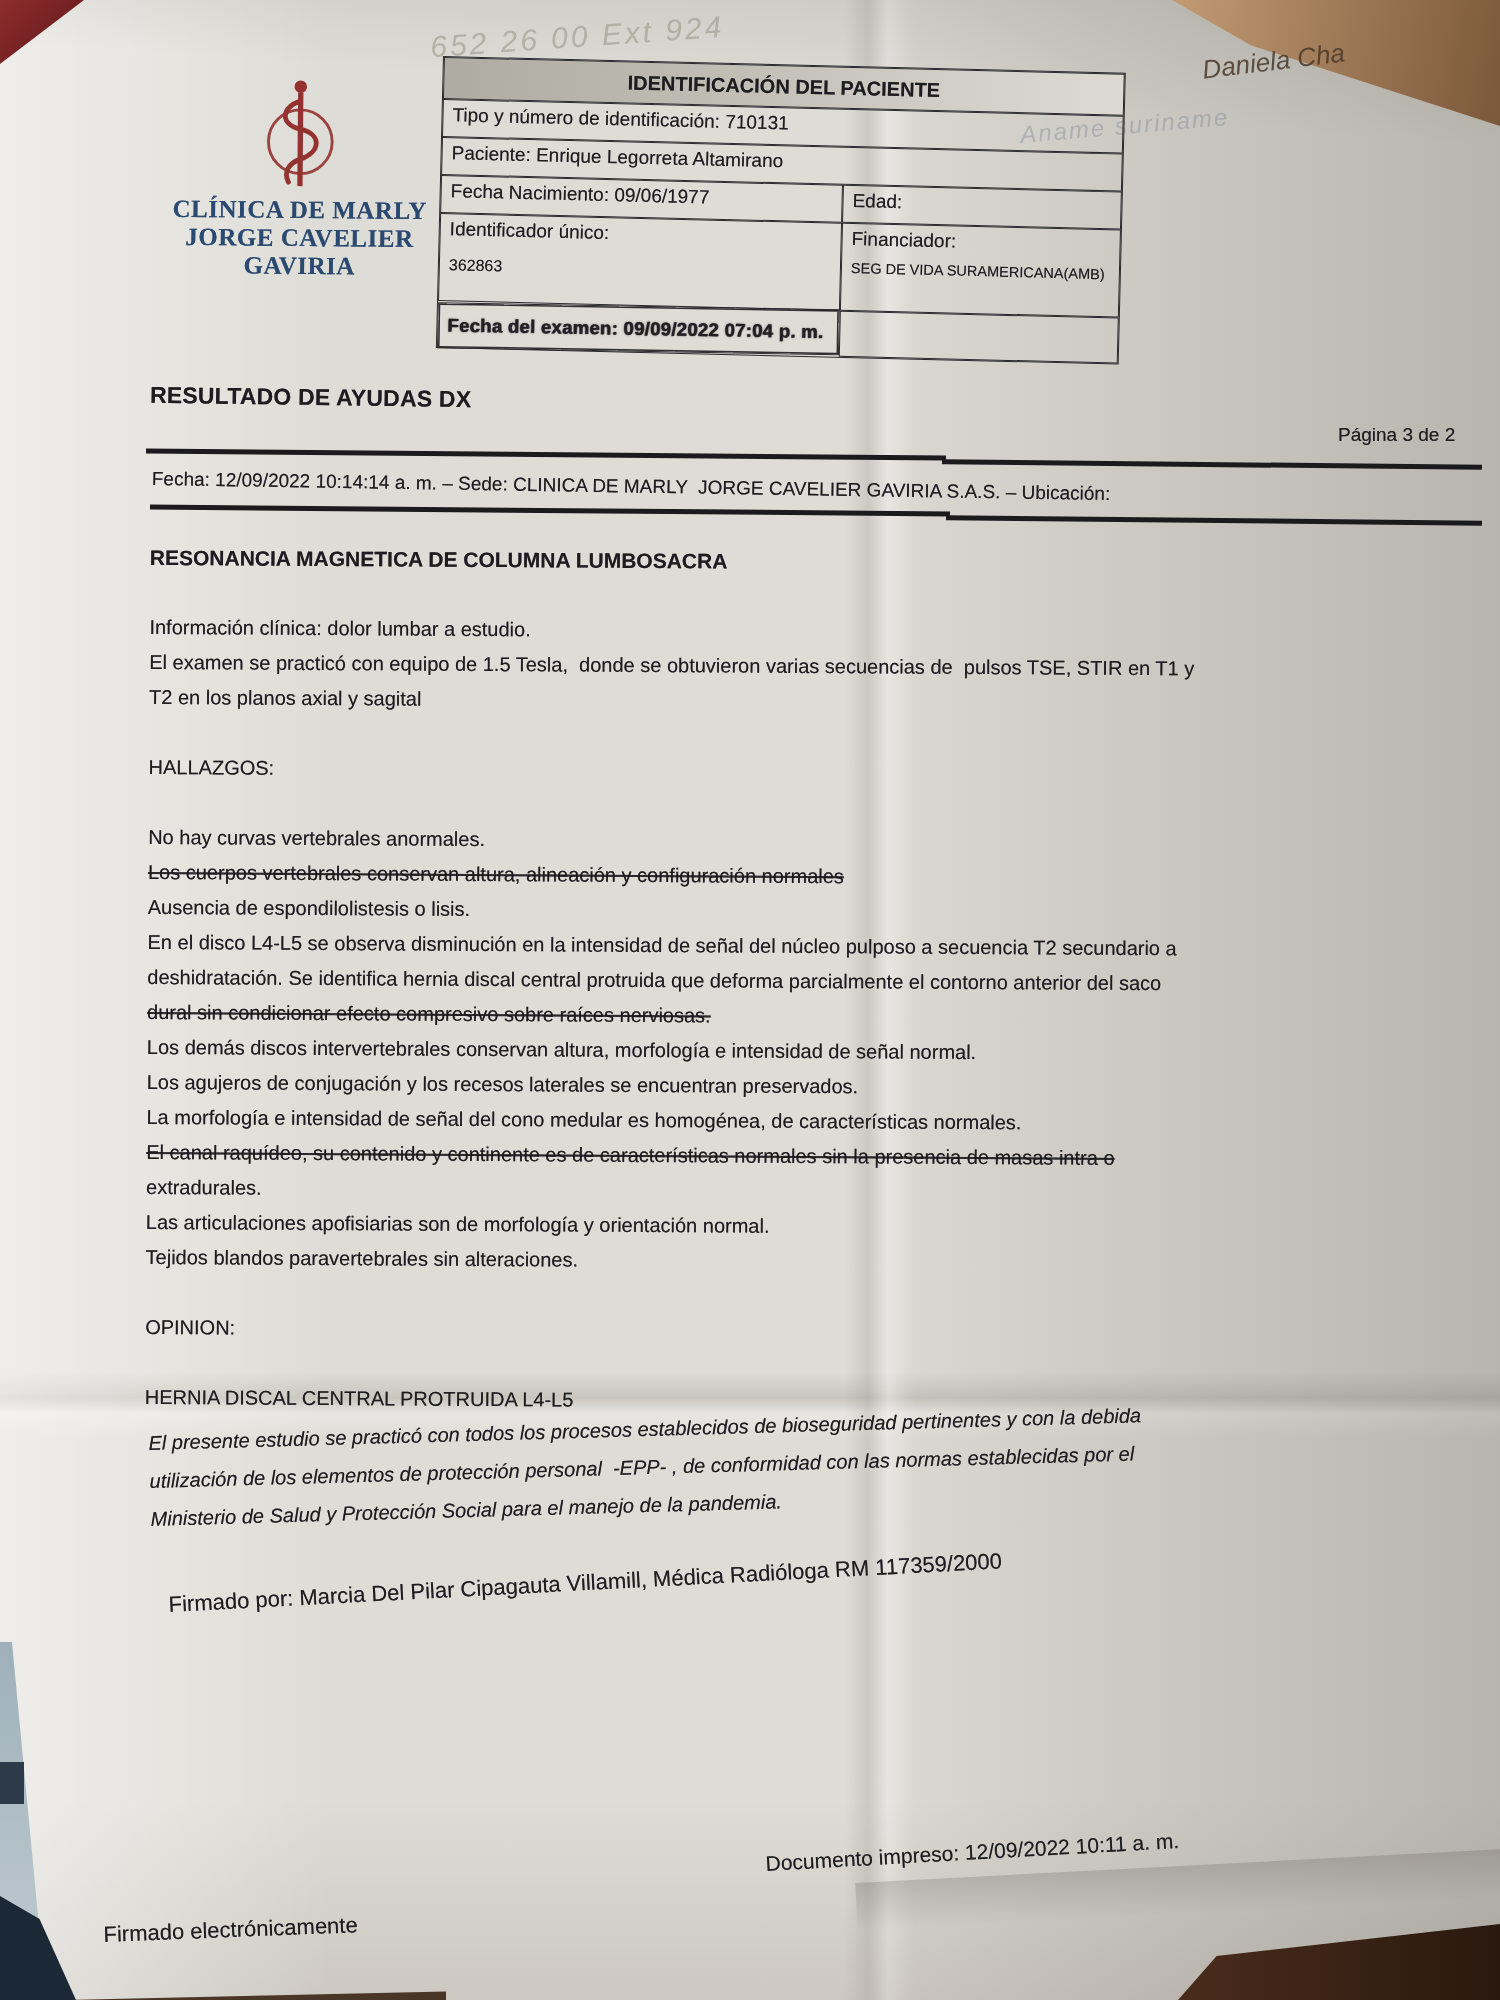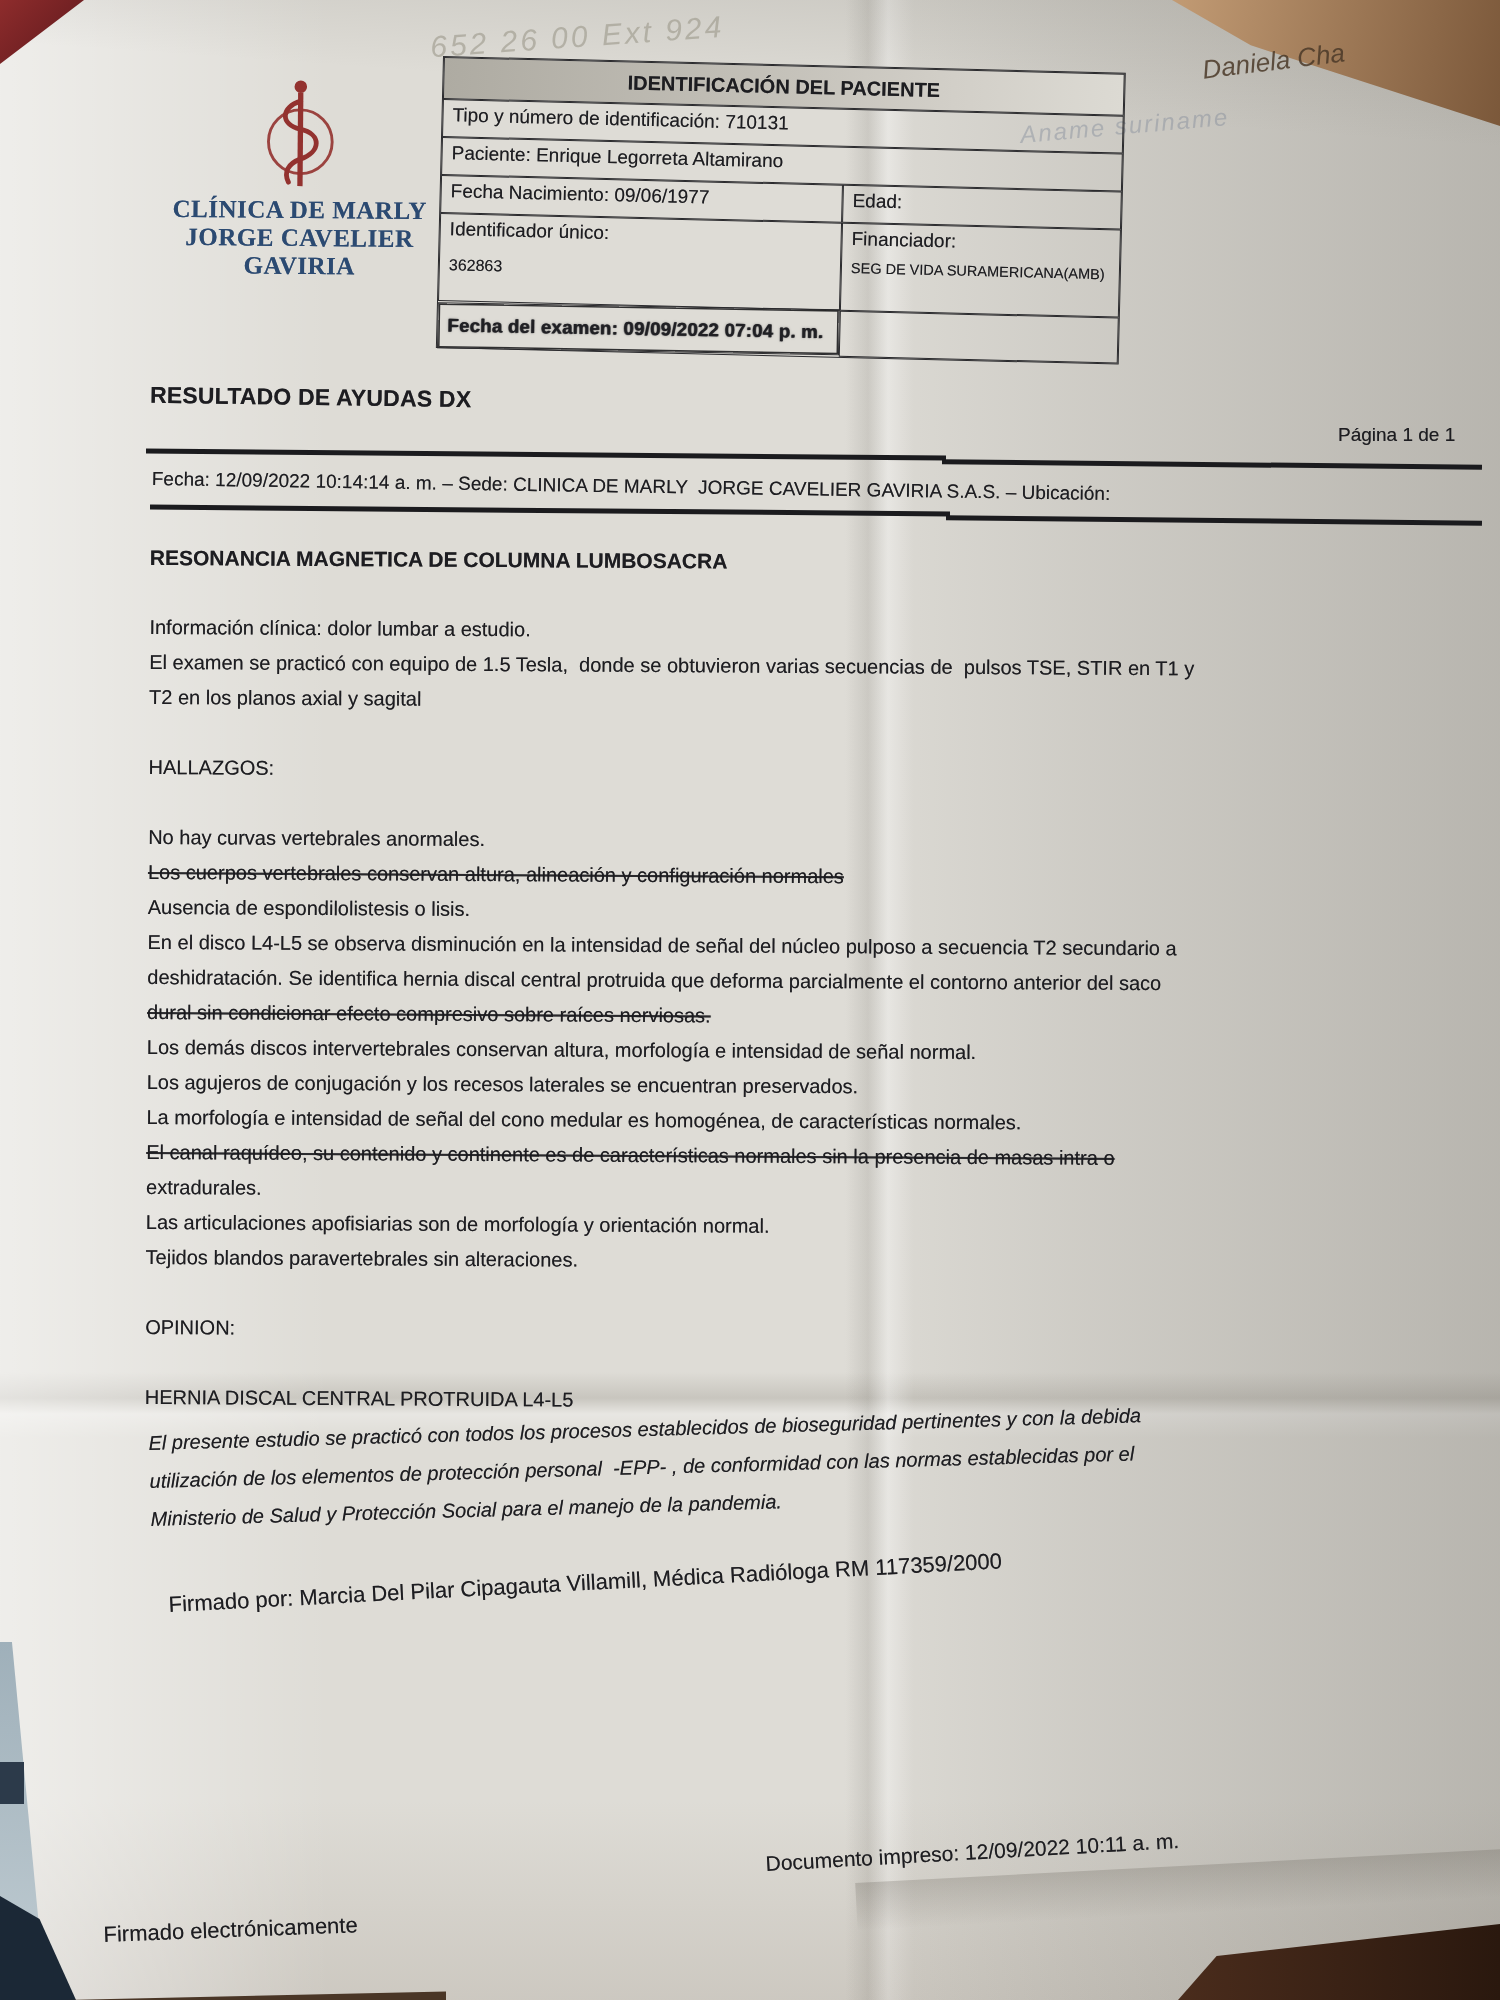--- a/index.html
+++ b/index.html
@@ -130,21 +130,21 @@
       </div>
       <div class="cell">
         <div>Financiador:</div>
         <div class="val small">SEG DE VIDA SURAMERICANA(AMB)</div>
       </div>
       <div class="cell stamp">Fecha del examen: 09/09/2022 07:04 p. m.</div>
       <div class="cell"></div>
     </div>
 
     <div class="abs ink h-result">RESULTADO DE AYUDAS DX</div>
-    <div class="abs ink h-page">Página 1 de 1</div>
+    <div class="abs ink h-page">Página 3 de 2</div>
     <div class="abs rule r1a"></div>
     <div class="abs rule r1b"></div>
     <div class="abs ink h-meta">Fecha: 12/09/2022 10:14:14 a. m. – Sede: CLINICA DE MARLY  JORGE CAVELIER GAVIRIA S.A.S. – Ubicación:</div>
     <div class="abs rule r2a"></div>
     <div class="abs rule r2b"></div>
 
     <div class="abs body-lines">
         <div class="line bold">RESONANCIA MAGNETICA DE COLUMNA LUMBOSACRA</div>
         <div class="line">&nbsp;</div>
         <div class="line">Información clínica: dolor lumbar a estudio.</div>

